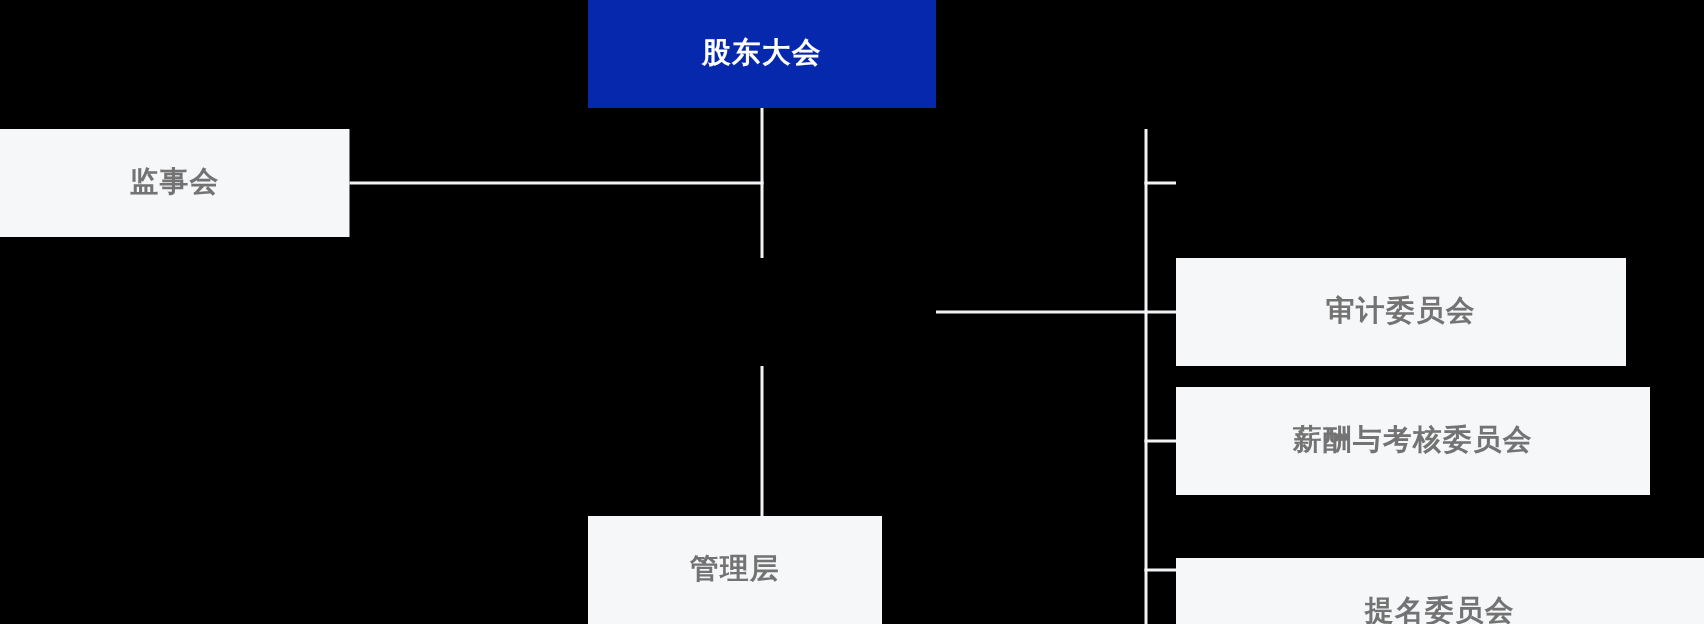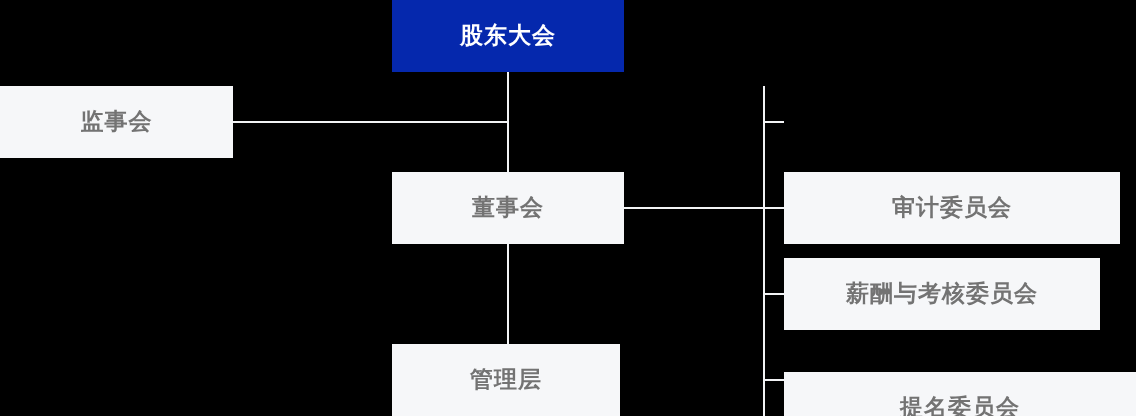--- a/index.html
+++ b/index.html
@@ -18,21 +18,21 @@
   .node {
     position: absolute;
     display: flex;
     align-items: center;
     justify-content: center;
     box-sizing: border-box;
     text-align: center;
     letter-spacing: 1px;
   }
   .node-label {
-    font-size: 23px;
+    font-size: 19px;
     font-weight: bold;
     line-height: 1.2;
     white-space: nowrap;
   }
   .node.root {
     background: #0528ad;
   }
   .node.root .node-label {
     color: #ffffff;
   }
@@ -73,30 +73,27 @@
   <div class="connector h" style="left:763px; top:379px; width:21px;"></div>
 
   <div class="node root" style="left:392px; top:0px; width:232px; height:72px;">
     <span class="node-label">股东大会</span>
   </div>
 
   <div class="node plain" style="left:0px; top:86px; width:233px; height:72px;">
     <span class="node-label">监事会</span>
   </div>
 
-  <div class="node plain" style="left:392px; top:172px; width:232px; height:72px;">
-    <span class="node-label">董事会</span>
-  </div>
 
-  <div class="node plain" style="left:392px; top:344px; width:228px; height:72px;">
+  <div class="node plain" style="left:392px; top:344px; width:196px; height:72px;">
     <span class="node-label">管理层</span>
   </div>
 
 
-  <div class="node plain" style="left:784px; top:172px; width:336px; height:72px;">
+  <div class="node plain" style="left:784px; top:172px; width:300px; height:72px;">
     <span class="node-label">审计委员会</span>
   </div>
 
   <div class="node plain" style="left:784px; top:258px; width:316px; height:72px;">
     <span class="node-label">薪酬与考核委员会</span>
   </div>
 
   <div class="node plain" style="left:784px; top:344px; width:352px; height:72px;margin-top:28px;">
     <span class="node-label">提名委员会</span>
   </div>

